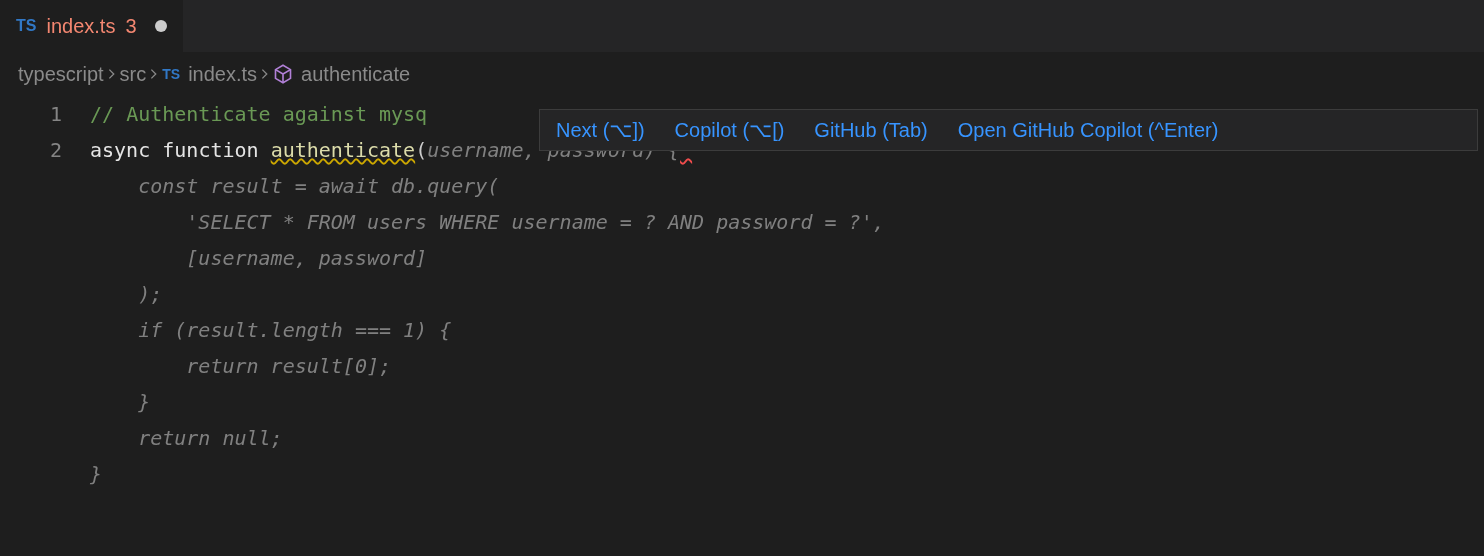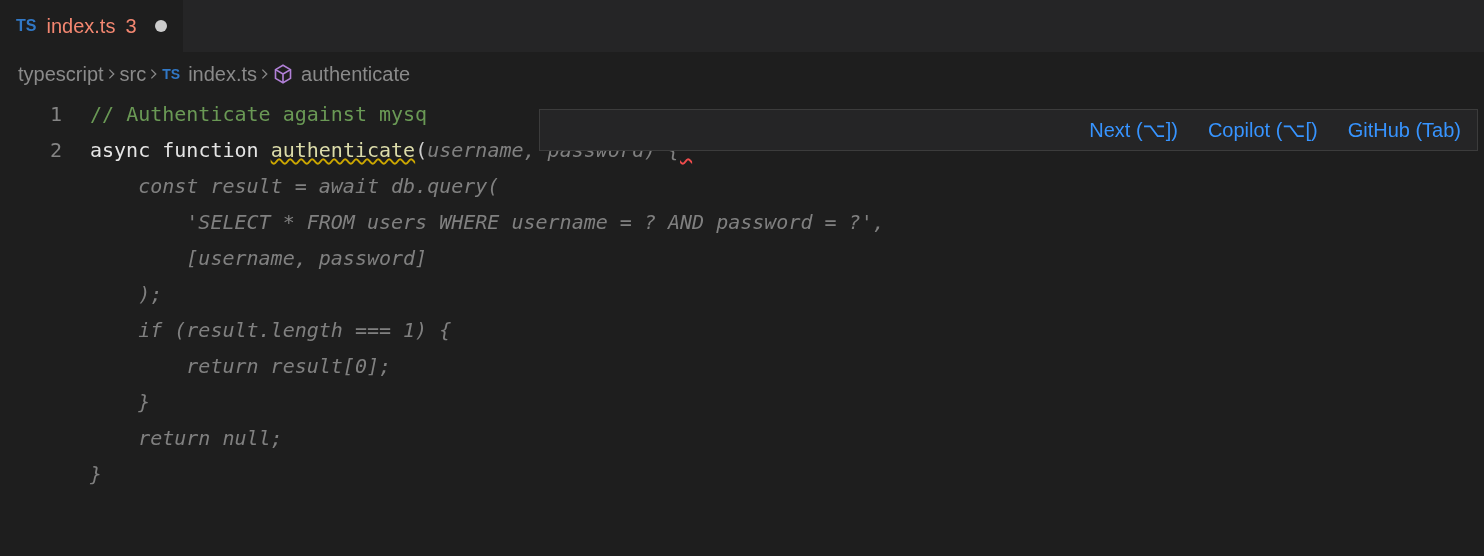--- a/index.html
+++ b/index.html
@@ -114,21 +114,20 @@
       left: 539px;
       right: 6px;
       background: #252526;
       border: 1px solid #3c3c3c;
       display: flex;
       align-items: center;
       gap: 30px;
       padding: 8px 16px;
       font-size: 20px;
       height: 42px;
-      justify-content: flex-end;
     }
     .copilot-btn {
       color: #3794ff;
       cursor: pointer;
     }
   </style>
 </head>
 <body>
 
 <div class="tab-bar">
@@ -182,13 +181,14 @@
     <div>1</div>
     <div>2</div>
   </div>
   <div class="code-content"><div><span class="c-comment">// </span><span class="c-comment">Authenticate against mysq</span></div><div><span class="c-keyword">async</span> <span class="c-keyword">function</span> <span class="c-function squiggle-yellow">authenticate</span><span class="c-punct">(</span><span class="ghost">username, password) {</span><span class="squiggle-red">&nbsp;</span></div><div class="ghost">    const result = await db.query(</div><div class="ghost">        'SELECT * FROM users WHERE username = ? AND password = ?',</div><div class="ghost">        [username, password]</div><div class="ghost">    );</div><div class="ghost">    if (result.length === 1) {</div><div class="ghost">        return result[0];</div><div class="ghost">    }</div><div class="ghost">    return null;</div><div class="ghost">}</div></div>
 </div>
 
 <div class="copilot-toolbar">
   <span class="copilot-btn">Next (⌥])</span>
   <span class="copilot-btn">Copilot (⌥[)</span>
   <span class="copilot-btn">GitHub (Tab)</span>
+  <span class="copilot-btn">Open GitHub Copilot (^Enter)</span>
 </div>
 
 </body></html>

